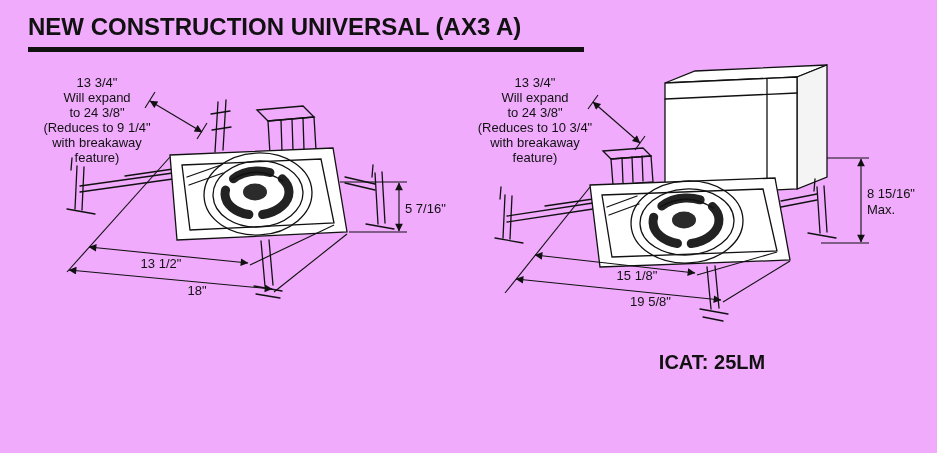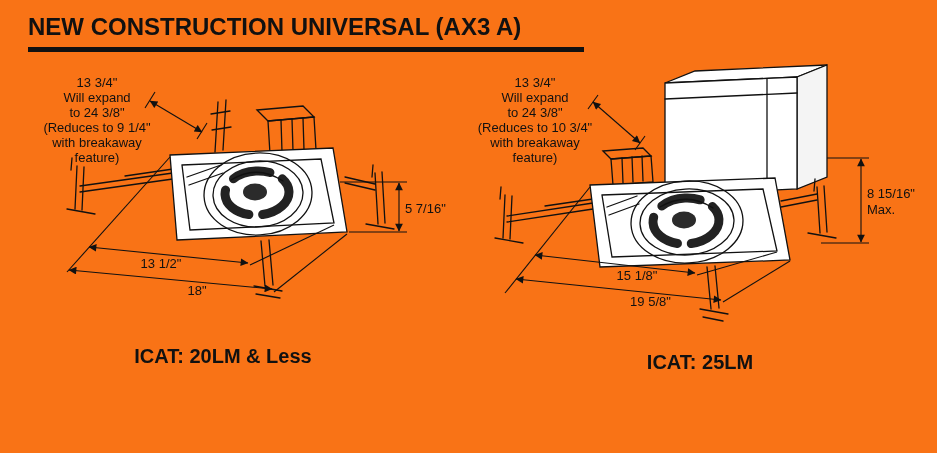--- a/index.html
+++ b/index.html
@@ -1,17 +1,17 @@
 <!DOCTYPE html>
 <html><head>
 <meta charset="utf-8">
 <style>
   html,body{margin:0;padding:0;background:#fff;}
   #canvas{
-    position:relative;width:937px;height:453px;background:#f97316;
+    position:relative;width:937px;height:453px;background:#f0abfc;
     font-family:"Liberation Sans",sans-serif;color:#111;overflow:hidden;
   }
   .abs{position:absolute;}
   .title{
     left:28px;top:13px;font-size:24px;font-weight:bold;letter-spacing:0px;white-space:nowrap;
   }
   .title-rule{left:28px;top:47px;width:556px;height:5px;background:#111;}
   .note{
     font-size:13px;line-height:15px;text-align:center;white-space:nowrap;
   }
@@ -233,19 +233,18 @@
 
     <div class="abs dim-label" style="left:402px;top:131px;width:68px;line-height:16px;">
       <div>8 15/16"</div>
       <div>Max.</div>
     </div>
     <div class="abs dim-label dim-center" style="left:127px;top:213px;width:90px;">15 1/8"</div>
     <div class="abs dim-label dim-center" style="left:138px;top:239px;width:95px;">19 5/8"</div>
   </div>
 
   <div class="abs caption" style="left:28px;top:344px;width:390px;">
-    <div>ICAT: 20LM &amp; Less</div>
-  </div>
-  <div class="abs caption" style="left:560px;top:350px;width:280px;text-align:center;">
+  </div>
+  <div class="abs caption" style="left:572px;top:350px;width:280px;text-align:center;">
     <div>ICAT: 25LM</div>
   </div>
 
 </div>
 
 </body></html>

